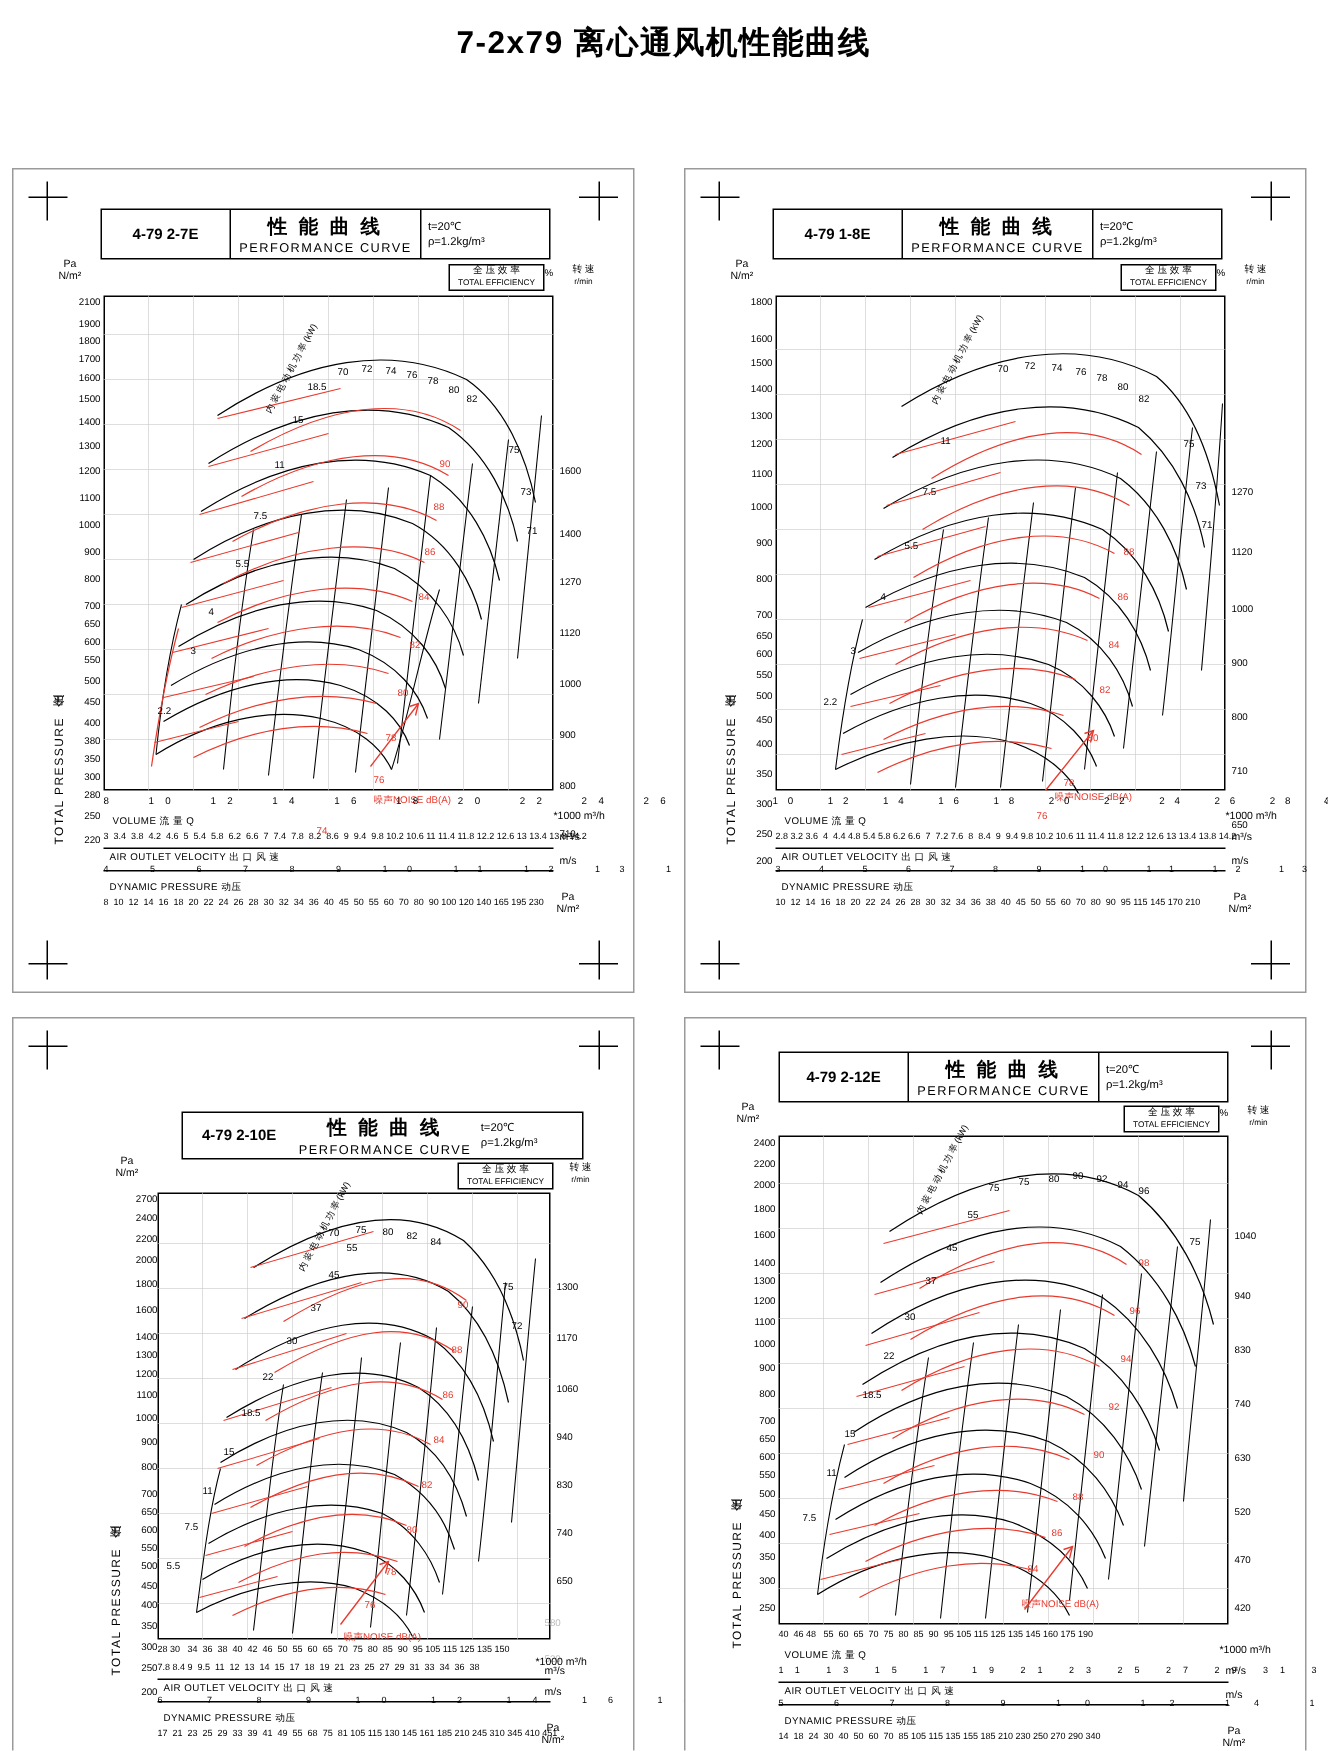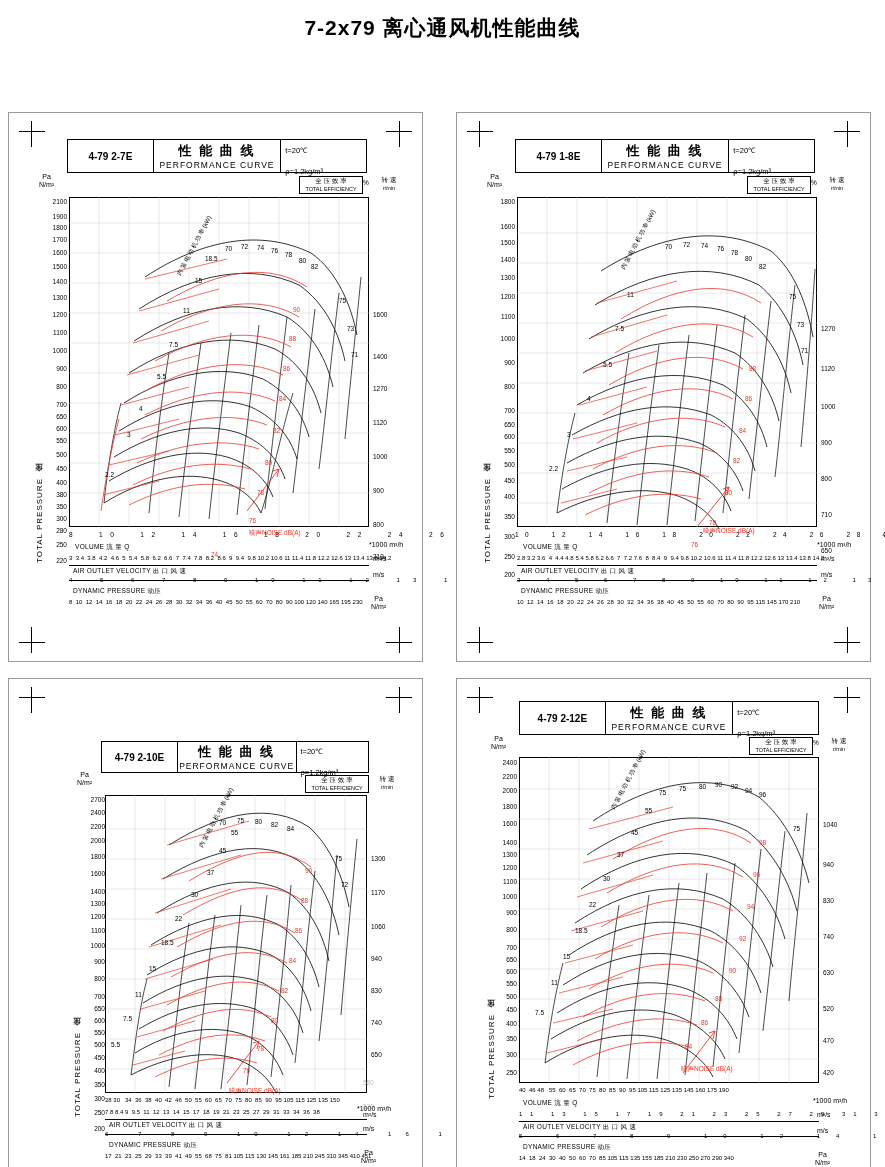--- a/index.html
+++ b/index.html
@@ -19,21 +19,21 @@
   .ch{width:26px;height:1px;}
   .cv{width:1px;height:26px;}
   
   .inner{position:absolute;border:1px solid #000;box-sizing:border-box;background:#fff;}
   .hdr{position:absolute;border:1px solid #000;box-sizing:border-box;background:#fff;
        display:flex;align-items:stretch;}
   .hdr .seg{display:flex;flex-direction:column;justify-content:center;align-items:center;padding:2px 4px;}
   .hdr .model{font-size:10px;font-weight:bold;white-space:nowrap;}
   .hdr .cn{font-size:13px;font-weight:bold;letter-spacing:2px;white-space:nowrap;}
   .hdr .en{font-size:8.5px;letter-spacing:1px;white-space:nowrap;}
-  .hdr .cond{font-size:7.5px;line-height:1.35;white-space:nowrap;text-align:left;margin-top:11px;}
+  .hdr .cond{font-size:7.5px;line-height:1.35;white-space:nowrap;text-align:left;}
   .vdiv{width:1px;background:#000;}
   .axis-label-v{position:absolute;writing-mode:vertical-rl;transform:rotate(180deg);
     font-size:8px;letter-spacing:1px;white-space:nowrap;}
   .unit{position:absolute;font-size:7px;line-height:1.15;text-align:center;white-space:nowrap;}
   .ytick{position:absolute;font-size:6.5px;text-align:right;white-space:nowrap;}
   .small-lbl{position:absolute;font-size:6.5px;white-space:nowrap;}
   .redtxt{position:absolute;font-size:6.5px;color:#e8392d;white-space:nowrap;}
   .blk{position:absolute;font-size:6.5px;white-space:nowrap;}
   .scalebar{position:absolute;border-top:1px solid #000;border-bottom:1px solid #000;box-sizing:border-box;}
   .rowlabel{position:absolute;font-size:6.5px;white-space:nowrap;letter-spacing:0.3px;}
@@ -472,21 +472,21 @@
       <span>N/m²</span>
     </div>
   </div>
 
   <div class="panel p3">
     <div class="cmark ch" style="left:10px;top:18px;"></div>
     <div class="cmark cv" style="left:22px;top:8px;"></div>
     <div class="cmark ch" style="right:10px;top:18px;"></div>
     <div class="cmark cv" style="right:22px;top:8px;"></div>
 
-    <div class="hdr" style="left:92px;top:62px;width:268px;height:32px;">
+    <div class="hdr" style="left:112px;top:62px;width:268px;height:32px;align-items:center;">
       <div class="seg" style="width:80px;">
         <span class="model">4-79  2-10E</span>
       </div>
       <div class="vdiv"></div>
       <div class="seg" style="width:110px;">
         <span class="cn">性 能 曲 线</span>
         <span class="en">PERFORMANCE  CURVE</span>
       </div>
       <div class="vdiv"></div>
       <div class="seg" style="width:76px;align-items:flex-start;">

